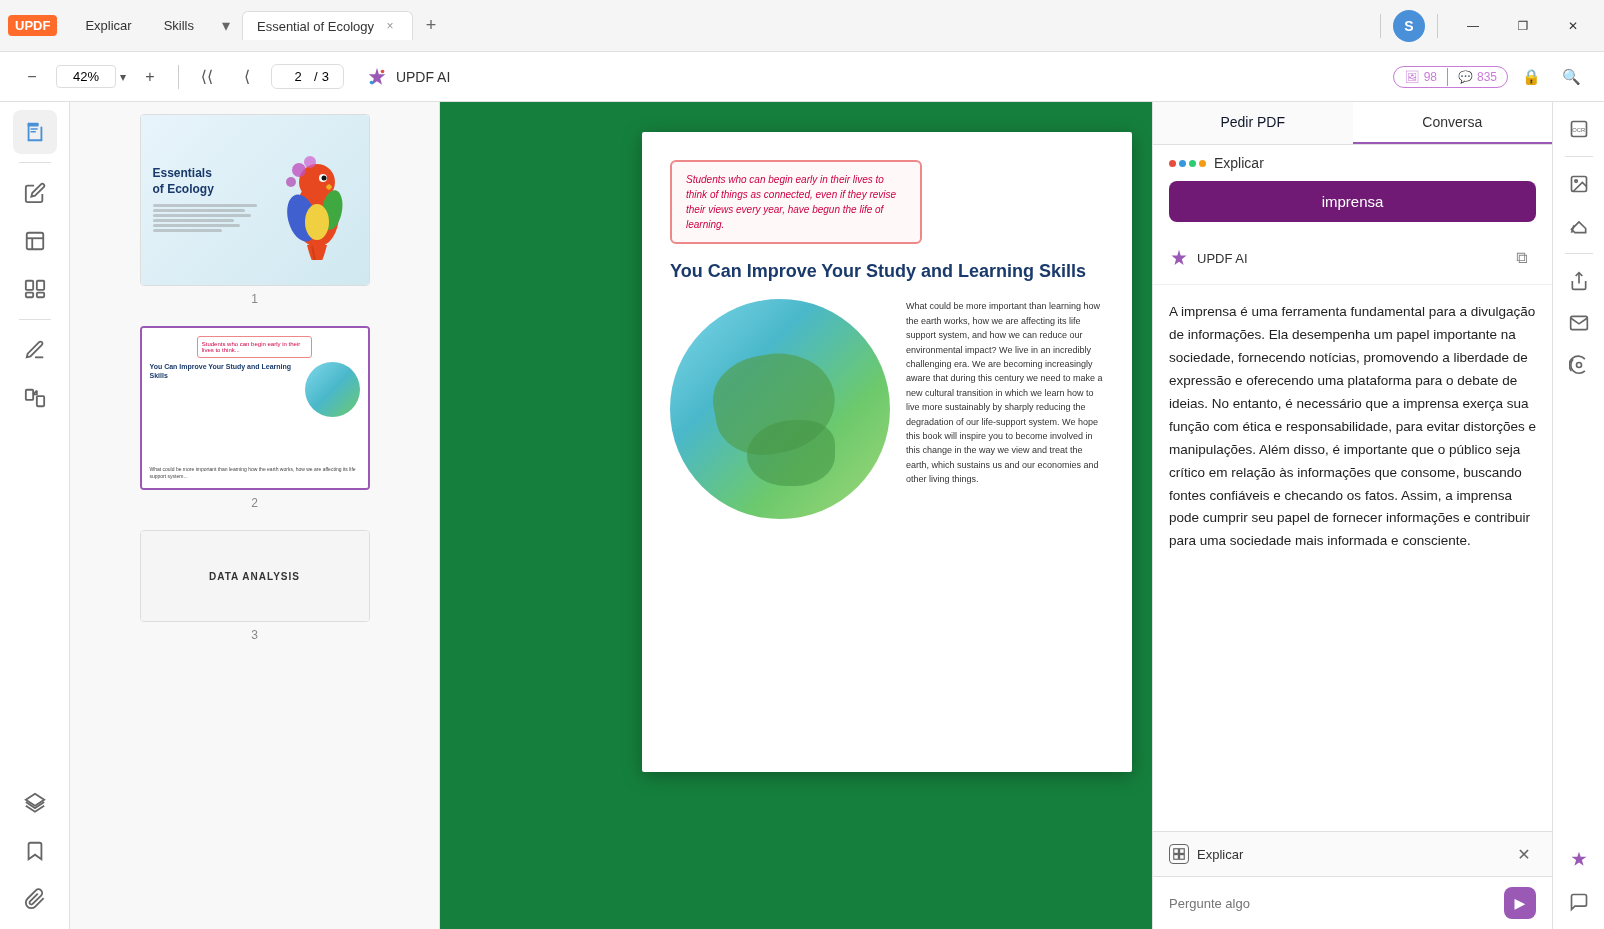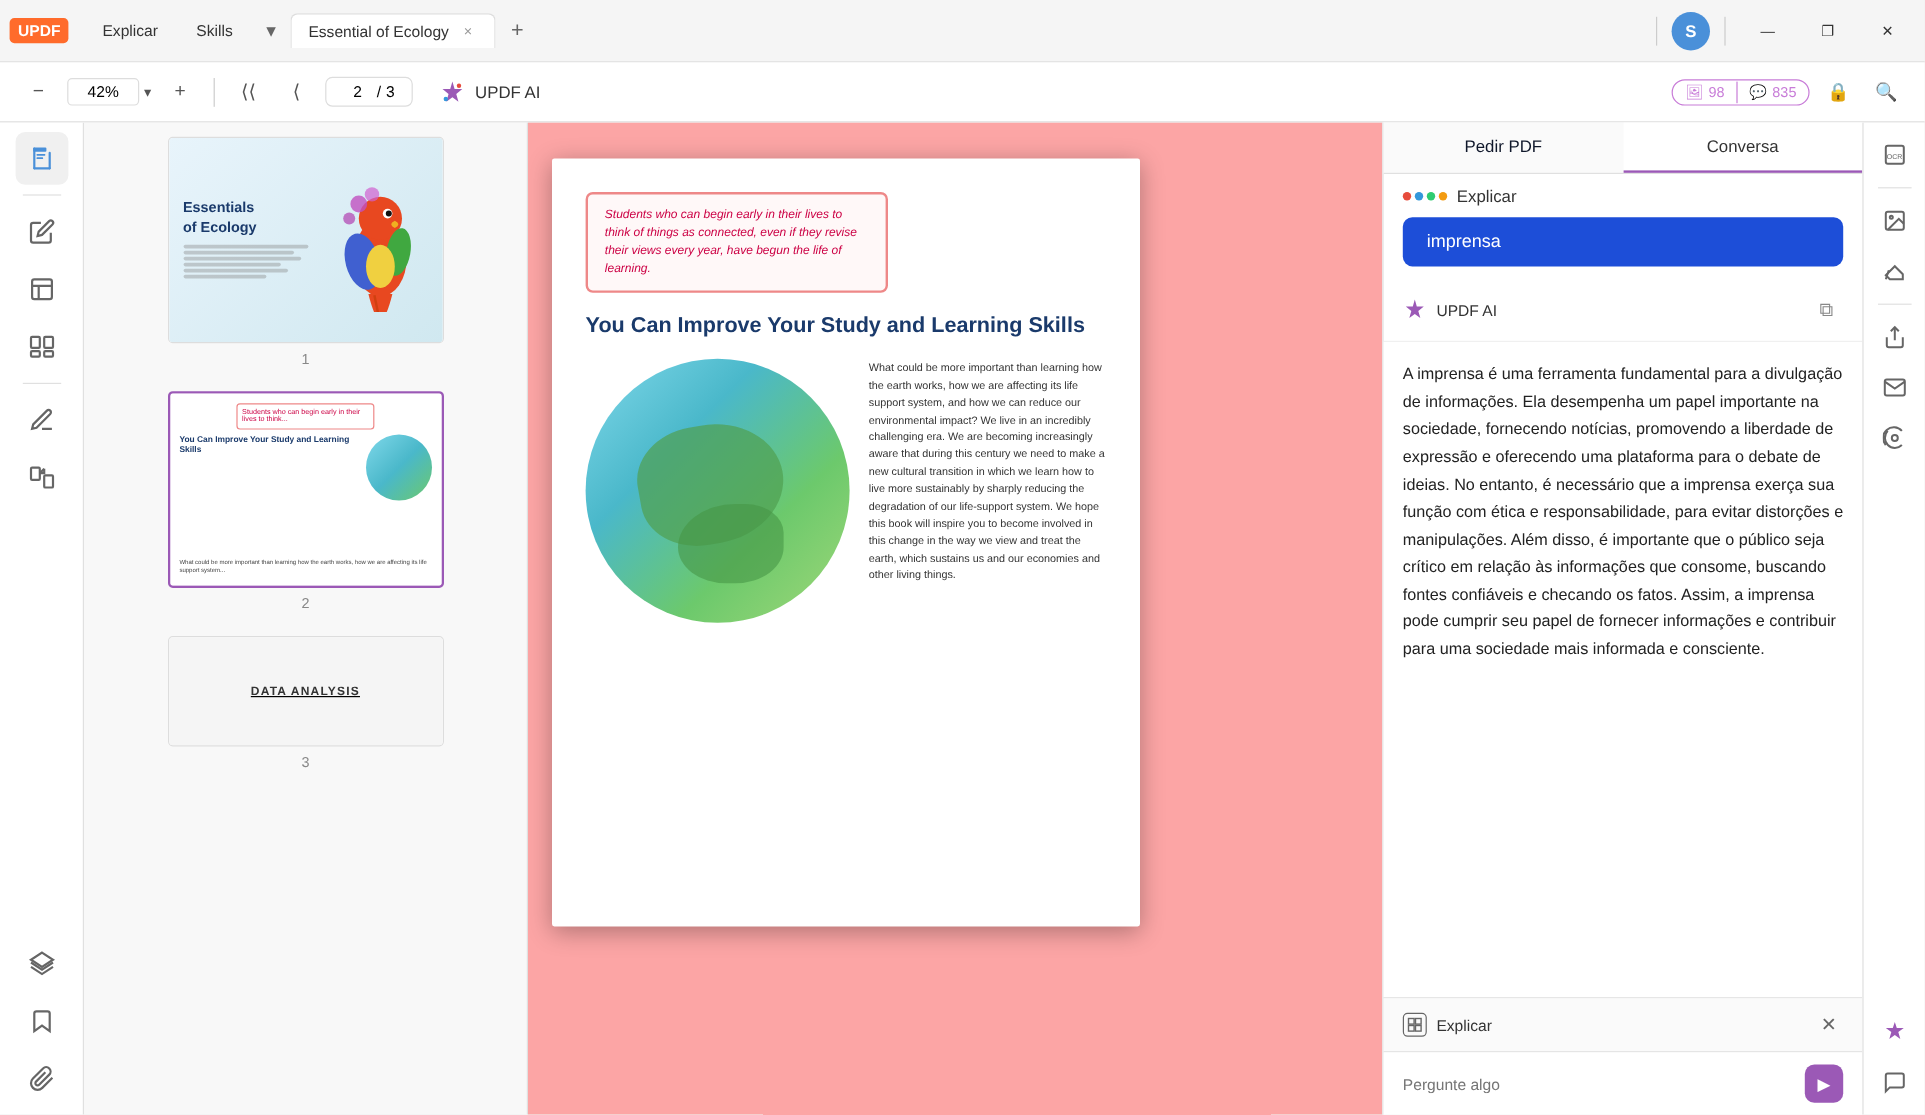--- a/index.html
+++ b/index.html
@@ -350,25 +350,25 @@
       font-size: 10px;
       font-weight: bold;
       color: #333;
       text-transform: uppercase;
       letter-spacing: 1px;
     }
 
     
     .pdf-area {
       flex: 1;
-      background: #fca5a5;
+      background: #15803d;
       overflow-y: auto;
       display: flex;
       align-items: flex-start;
-      justify-content: flex-start;
+      justify-content: flex-end;
       padding: 30px 20px;
     }
     .pdf-page {
       background: white;
       width: 490px;
       min-height: 640px;
       box-shadow: 0 4px 20px rgba(0,0,0,0.3);
       border-radius: 2px;
       overflow: hidden;
       position: relative;
@@ -524,28 +524,28 @@
       width: 7px;
       height: 7px;
       border-radius: 50%;
     }
     .explain-label {
       font-size: 14px;
       color: #333;
     }
     .imprensa-btn {
       margin: 0 16px 10px 16px;
-      background: #1d4ed8;
+      background: #701a75;
       color: white;
       border: none;
       border-radius: 8px;
       padding: 12px 20px;
       font-size: 15px;
       cursor: pointer;
-      text-align: left;
+      text-align: center;
       font-weight: 500;
     }
     .ai-chat-content {
       flex: 1;
       overflow-y: auto;
       padding: 16px;
       background: white;
     }
     .ai-message {
       font-size: 13.5px;
@@ -854,21 +854,21 @@
             <div style="width:55px; height:55px; border-radius:50%; background:linear-gradient(135deg,#80d8ea,#4ab8ca,#6cc96c); flex-shrink:0;"></div>
           </div>
           <div style="font-size:5px; color:#444; line-height:1.4;">What could be more important than learning how the earth works, how we are affecting its life support system...</div>
         </div>
       </div>
       <div class="thumb-label">2</div>
     </div>
 
     <div class="thumb-item">
       <div class="thumb-card">
-        <div class="thumb-img" style="height:90px; background:#86efac;text-decoration:underline;">
+        <div class="thumb-img" style="height:90px; background:#86efac;">
           <div class="thumb3-img">
             <div class="data-analysis-label">DATA ANALYSIS</div>
           </div>
         </div>
       </div>
       <div class="thumb-label">3</div>
     </div>
   </div>
 
   <div class="pdf-area">

